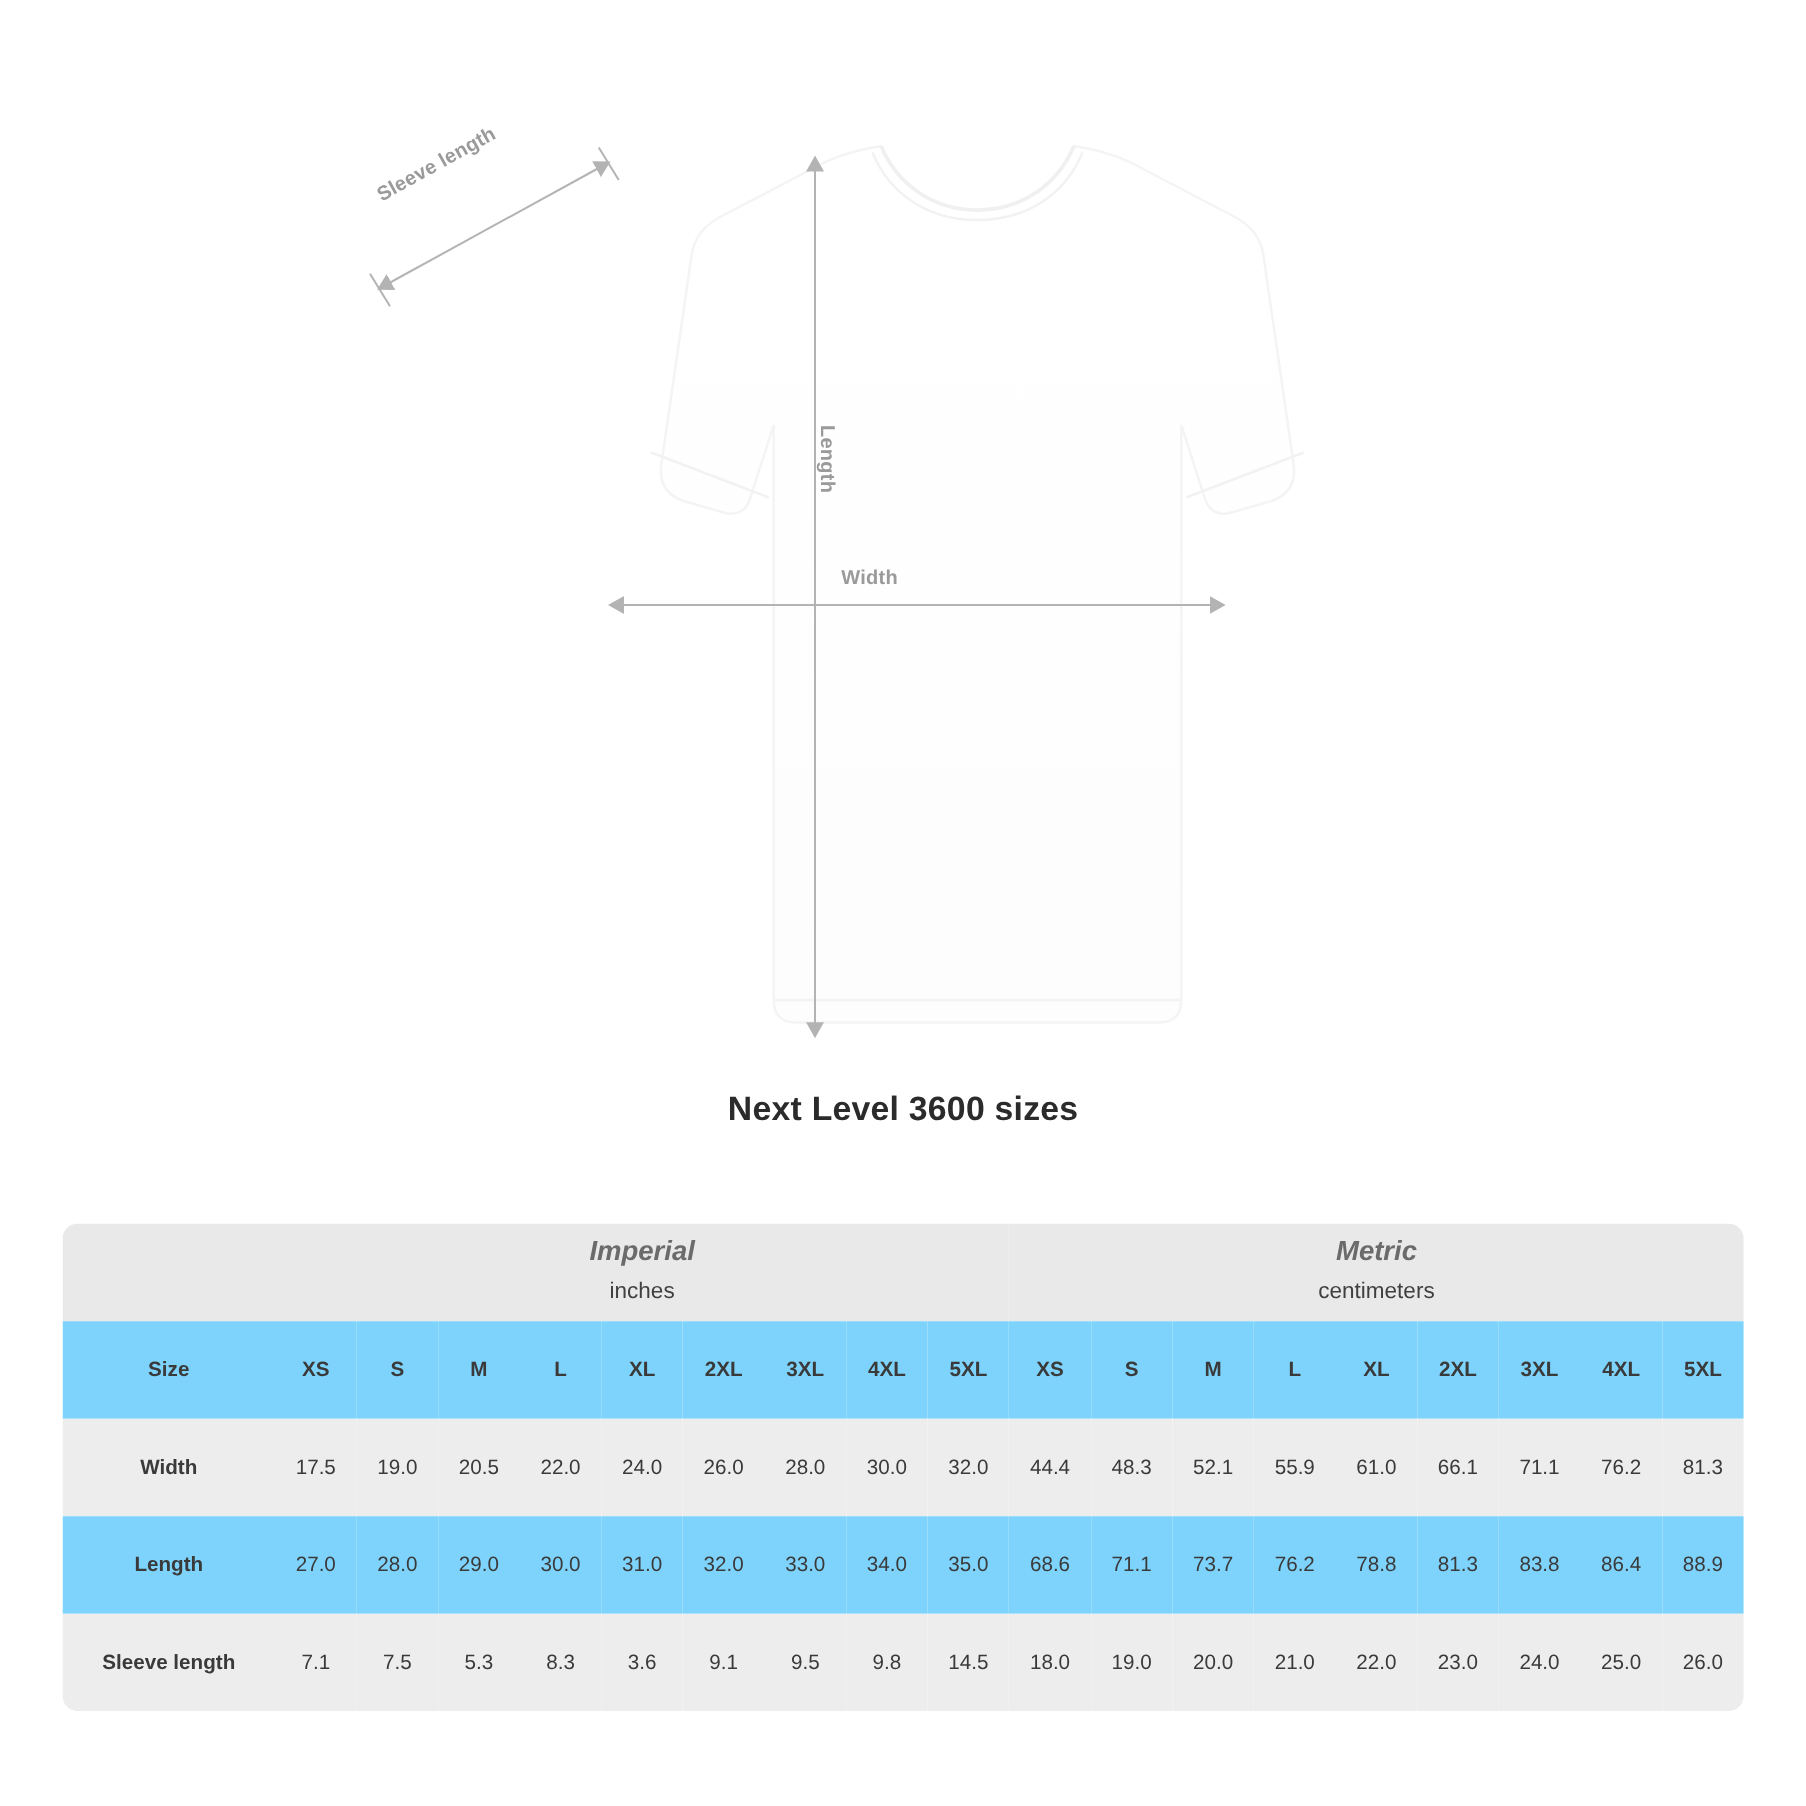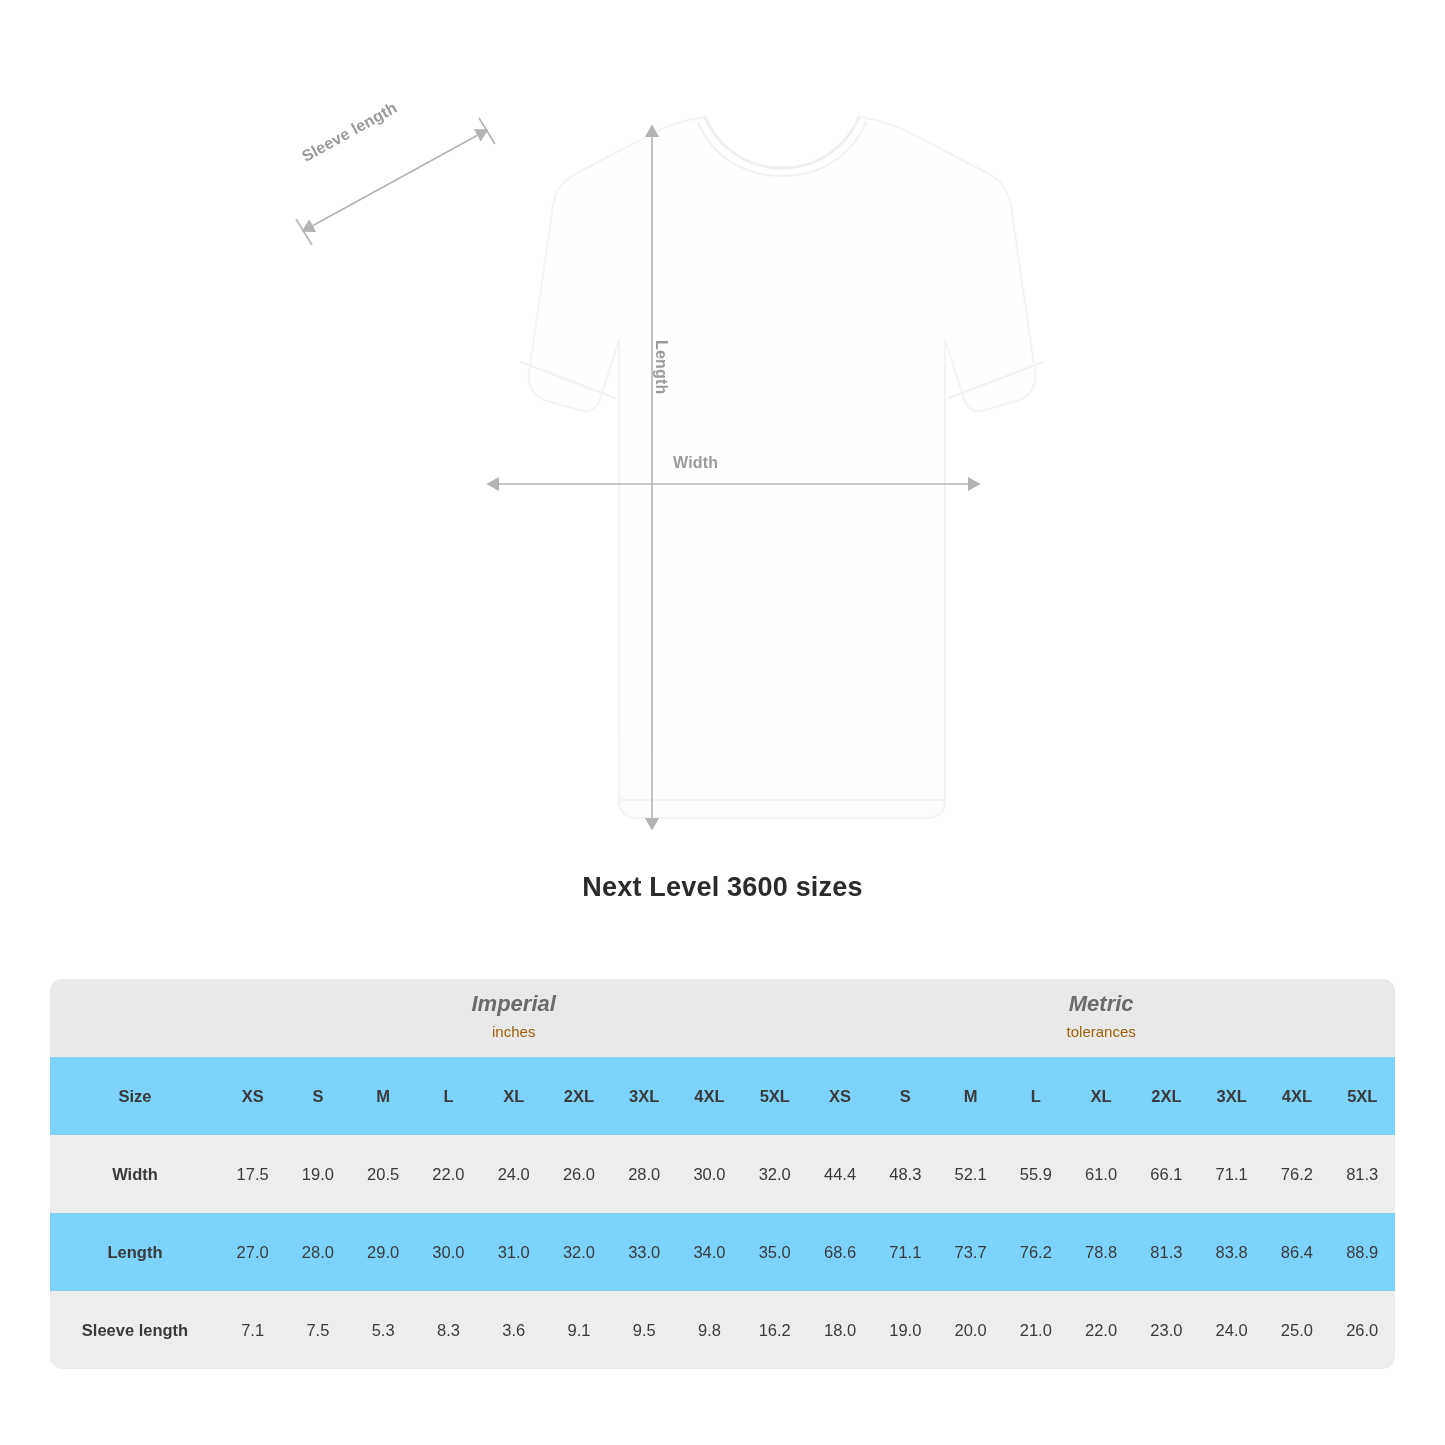--- a/index.html
+++ b/index.html
@@ -111,22 +111,22 @@
     vertical-align: middle;
   }
   .unit-name {
     font-size: 22px;
     font-style: italic;
     font-weight: bold;
     color: #6b6b6b;
     line-height: 1.25;
   }
   .unit-sub {
-    font-size: 15px;
-    color: #a16207;
+    font-size: 18px;
+    color: #404040;
     font-style: normal;
     font-weight: normal;
     line-height: 1.9;
   }
   .row-size td {
     background: #ffffff;
     font-weight: bold;
     font-size: 17px;
     color: #3a3a3a;
   }
@@ -237,21 +237,21 @@
       </colgroup>
       <tbody>
         <tr class="unit-header">
           <td class="corner-tl"></td>
           <td colspan="9">
             <div class="unit-name">Imperial</div>
             <div class="unit-sub">inches</div>
           </td>
           <td colspan="9" class="corner-tr">
             <div class="unit-name">Metric</div>
-            <div class="unit-sub">tolerances</div>
+            <div class="unit-sub">centimeters</div>
           </td>
         </tr>
 
         <tr class="row-size row-white">
           <td class="rowhead">Size</td>
           <td>XS</td>
           <td>S</td>
           <td>M</td>
           <td>L</td>
           <td>XL</td>
@@ -317,21 +317,21 @@
         <tr class="row-alt">
           <td class="rowhead corner-bl">Sleeve length</td>
           <td>7.1</td>
           <td>7.5</td>
           <td>5.3</td>
           <td>8.3</td>
           <td>3.6</td>
           <td>9.1</td>
           <td>9.5</td>
           <td>9.8</td>
-          <td>16.2</td>
+          <td>14.5</td>
           <td>18.0</td>
           <td>19.0</td>
           <td>20.0</td>
           <td>21.0</td>
           <td>22.0</td>
           <td>23.0</td>
           <td>24.0</td>
           <td>25.0</td>
           <td class="corner-br">26.0</td>
         </tr>

